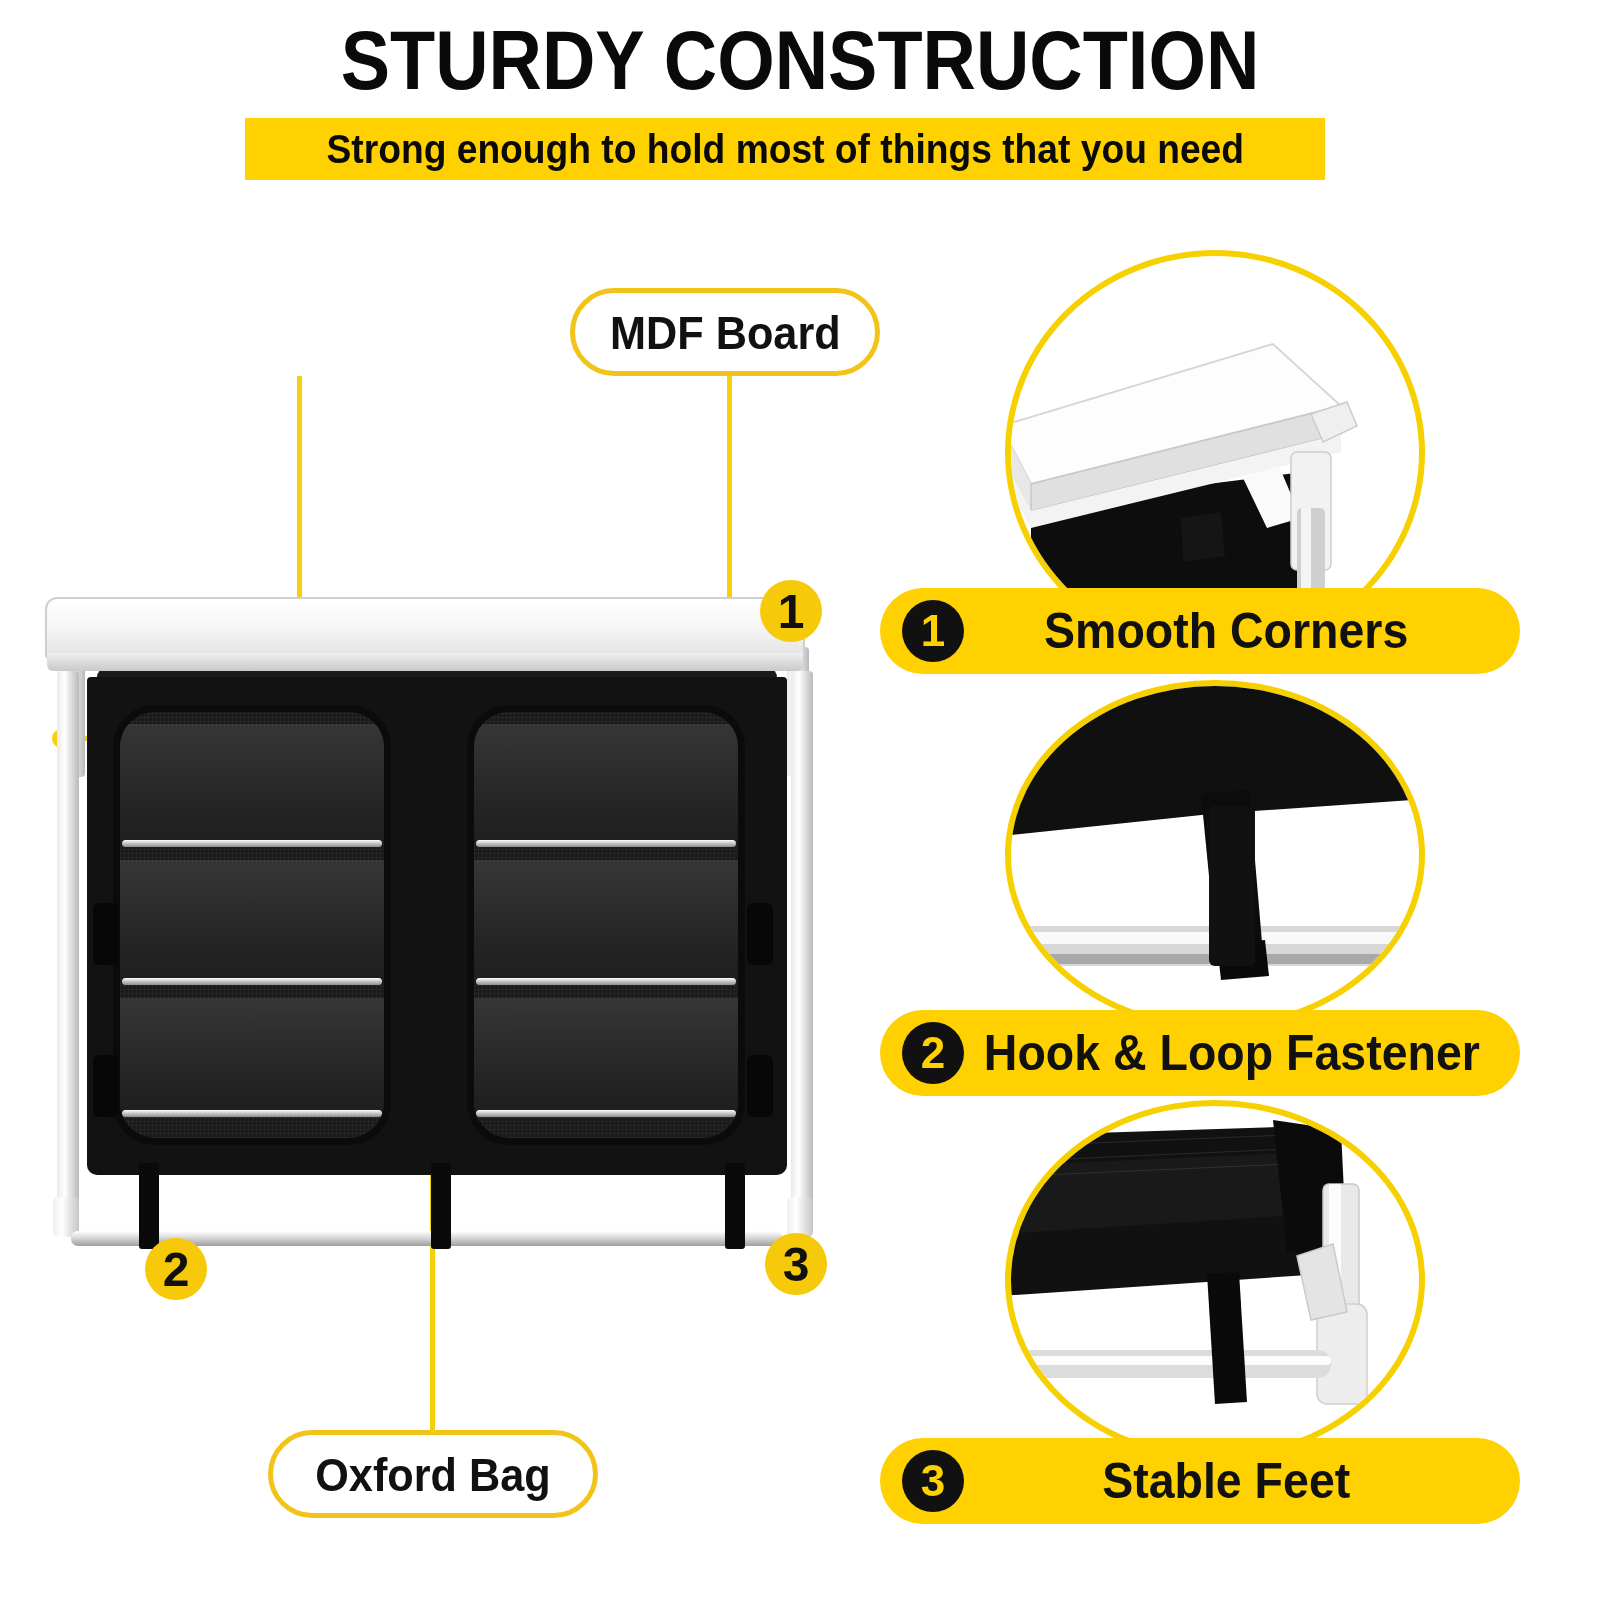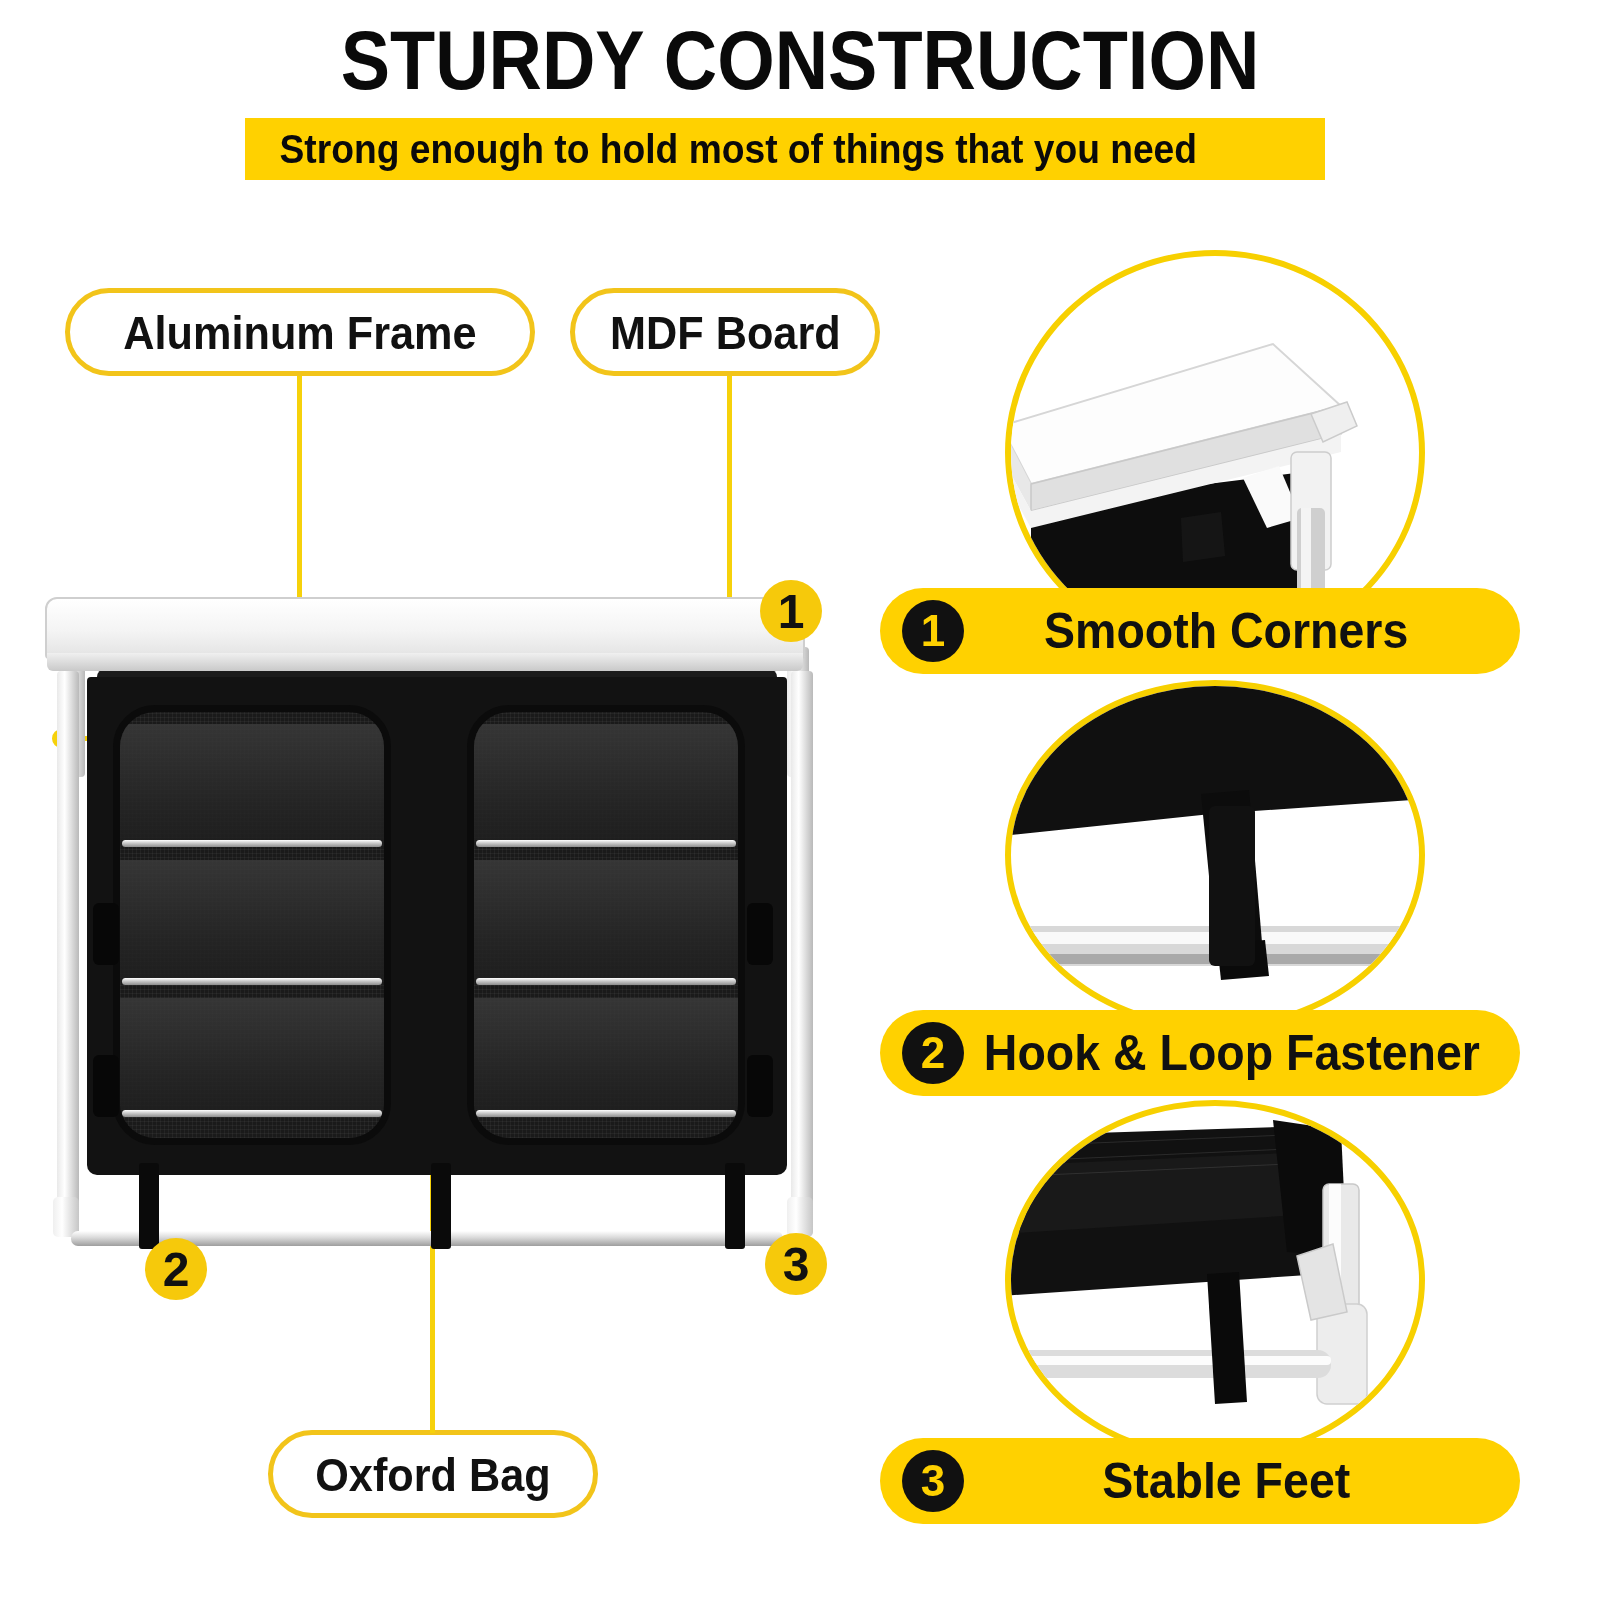--- a/index.html
+++ b/index.html
@@ -22,21 +22,21 @@
     letter-spacing:0px;
     color:#0a0a0a;
     transform:scaleX(.88);
     transform-origin:50% 50%;
     line-height:1;
     white-space:nowrap;
   }
   .subbanner{
     position:absolute;left:245px;top:118px;width:1080px;height:62px;
     background:#FFD100;
-    display:flex;align-items:center;
+    display:flex;align-items:center;justify-content:center;
   }
   .subbanner span{
     font-family:"Liberation Sans Narrow","Liberation Sans",sans-serif;
     font-weight:bold;font-size:40px;color:#0a0a0a;
     transform:scaleX(.93);white-space:nowrap;
   }
 
   
   .pill-w{
     position:absolute;
@@ -176,23 +176,20 @@
 </head>
 <body>
 
 <div class="stage">
 
   <div class="title">STURDY CONSTRUCTION</div>
   <div class="subbanner">
     <span>Strong enough to hold most of things that you need</span>
   </div>
 
-  <div class="pill-w" style="left:65px;top:288px;width:470px;height:88px;">
-    <span>Aluminum Frame</span>
-  </div>
 
   <div class="pill-w" style="left:268px;top:1430px;width:330px;height:88px;">
     <span>Oxford Bag</span>
   </div>
 
   <div class="pill-w" style="left:570px;top:288px;width:310px;height:88px;">
     <span>MDF Board</span>
   </div>
 
   <div class="lead" style="left:297px;top:376px;width:5px;height:262px;"></div>

